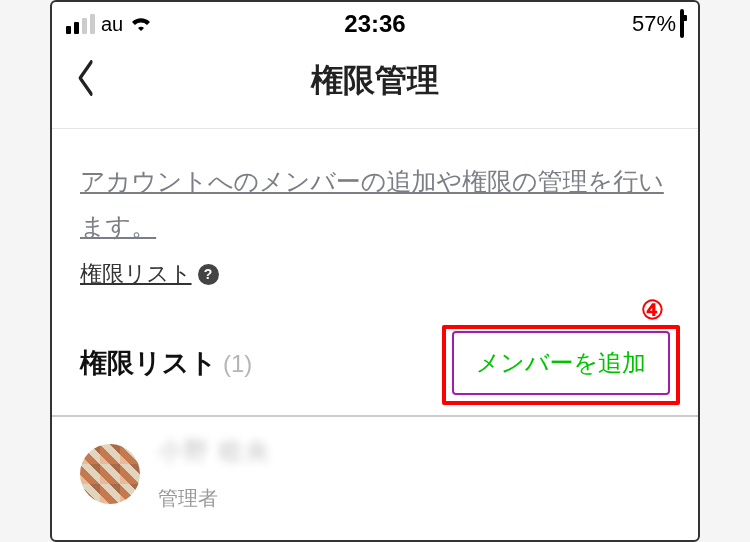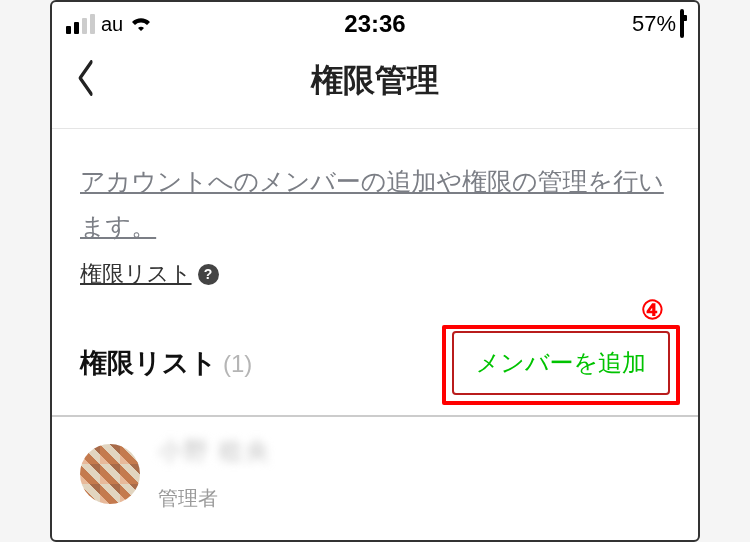--- a/index.html
+++ b/index.html
@@ -66,21 +66,21 @@
       align-items: center;
       justify-content: space-between;
       padding: 42px 28px 20px 28px;
       position: relative;
     }
     .member-left { display: flex; align-items: baseline; gap: 6px; }
     .member-label { font-size: 27px; font-weight: 700; color: #111; }
     .member-count { font-size: 24px; font-weight: 400; color: #b5b5b5; }
     .add-btn-wrap { position: relative; }
     .add-btn {
-      border: 2px solid #b91c1c;
+      border: 2px solid #a21caf;
       color: #00c300;
       background: #fff;
       padding: 14px 22px;
       font-size: 24px;
       font-weight: 500;
       border-radius: 4px;
     }
     .anno-box {
       position: absolute;
       border: 4px solid #ff0000;

